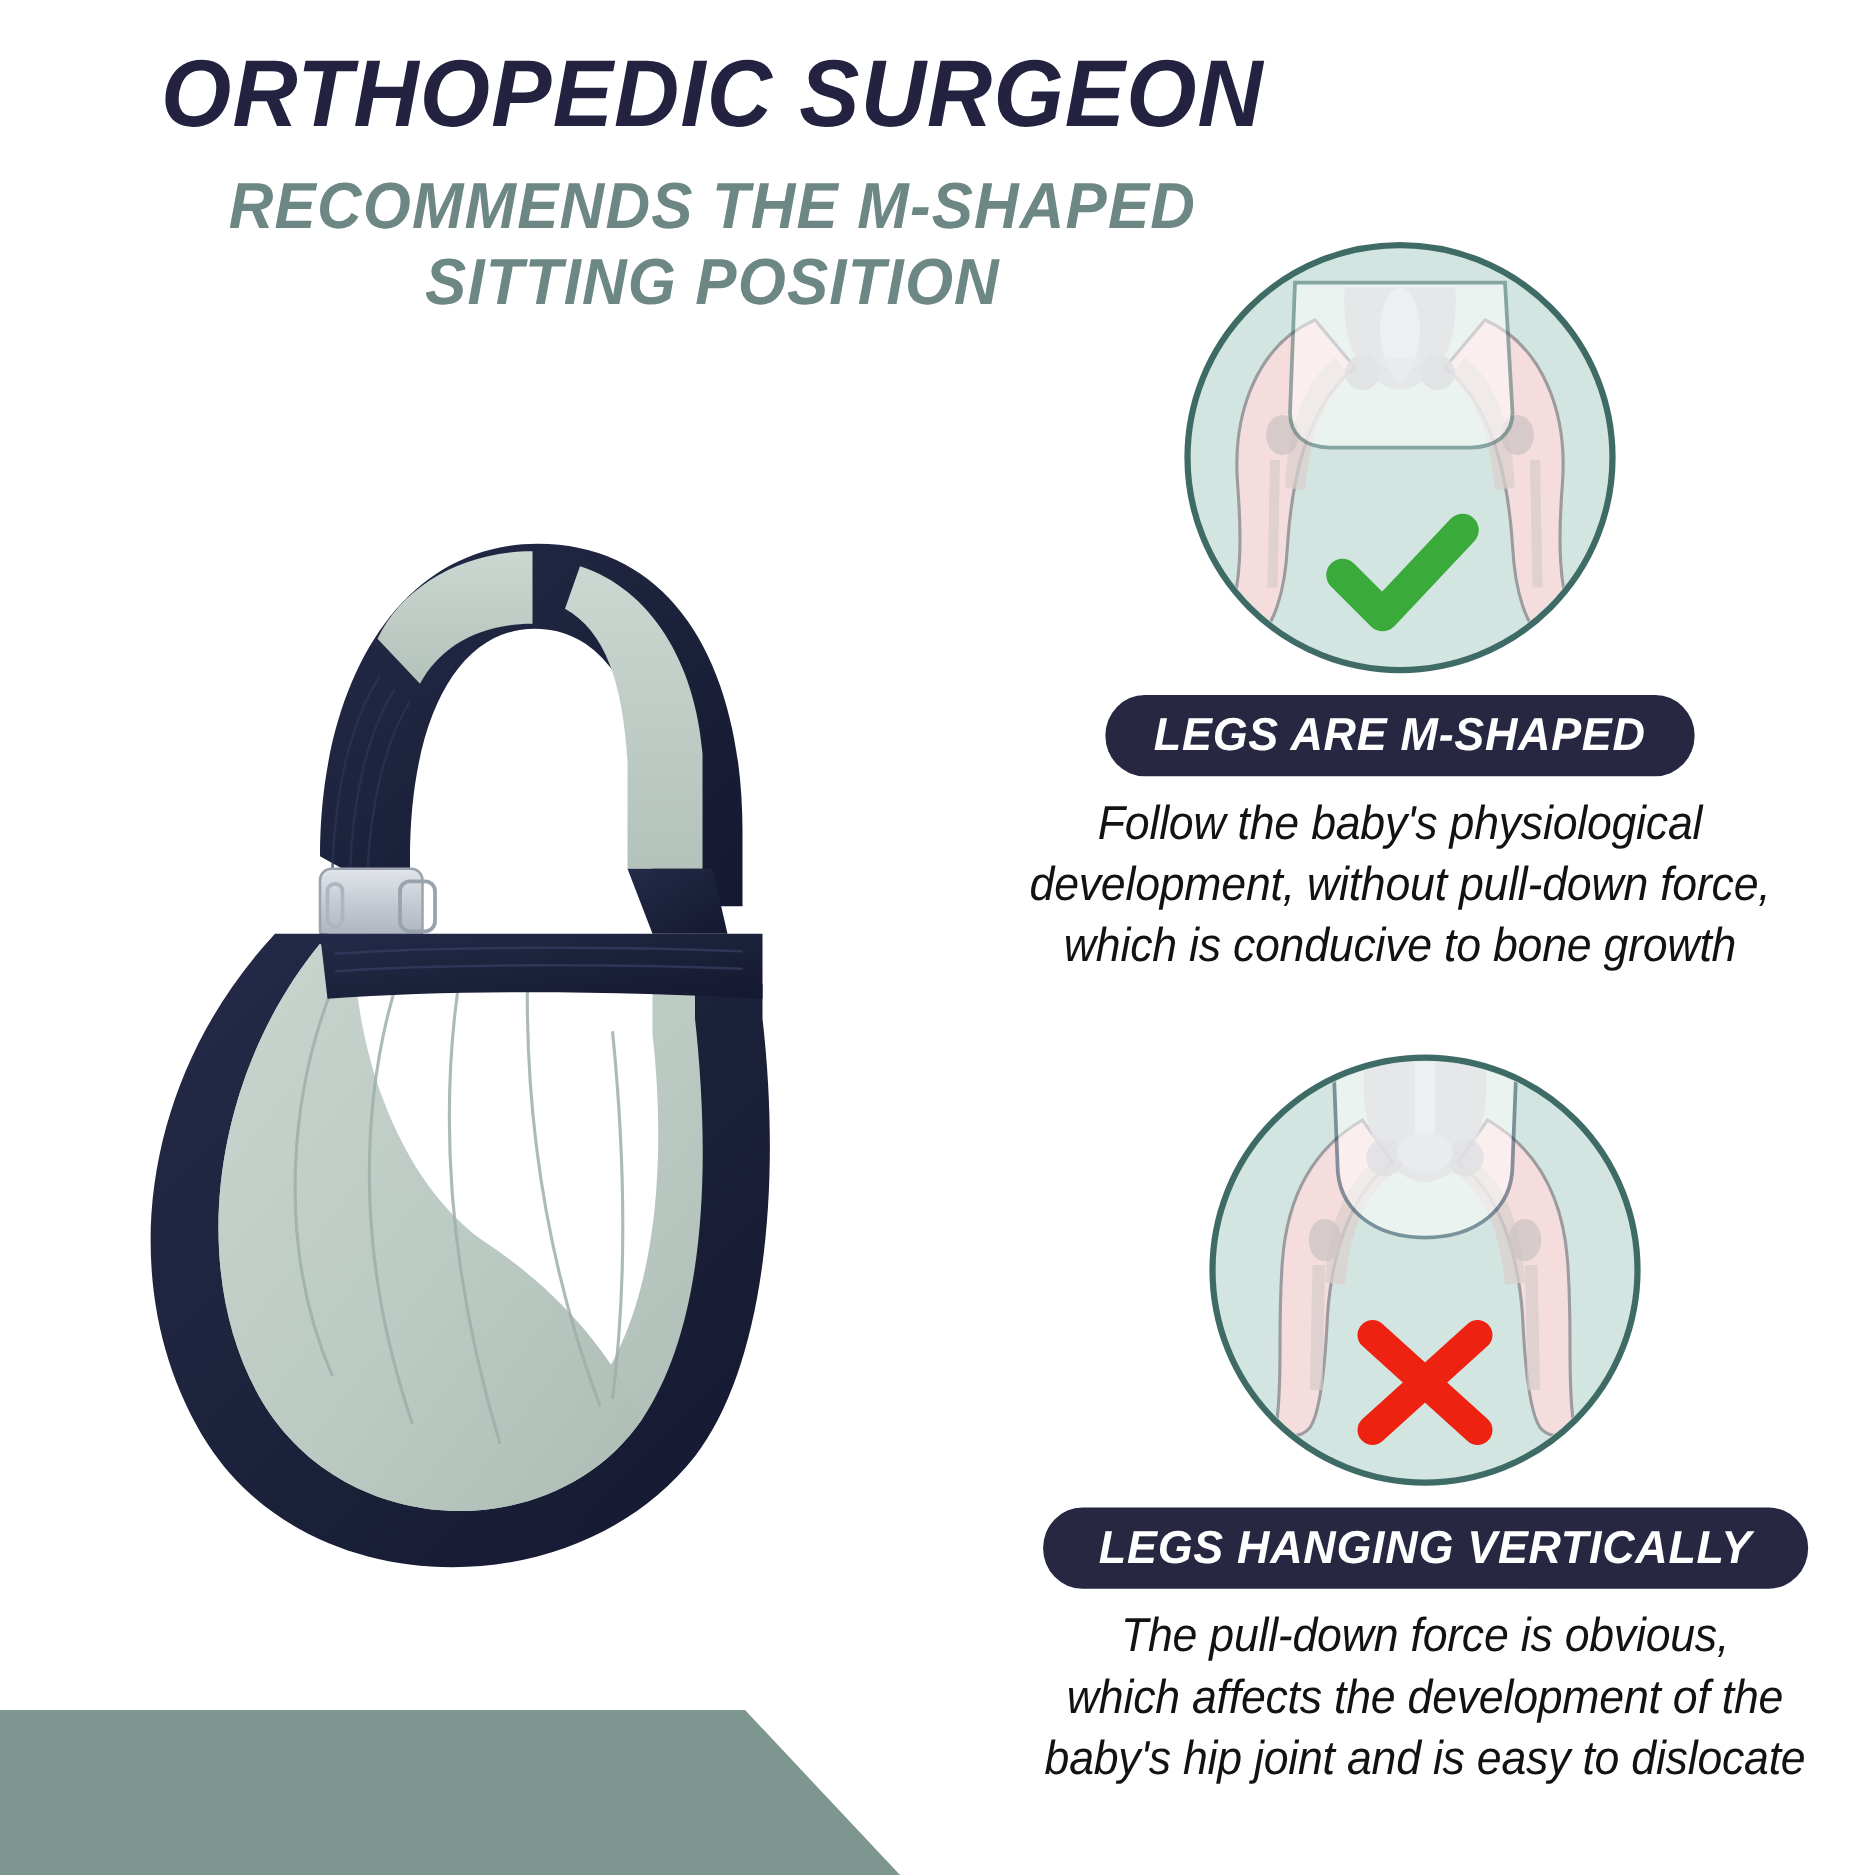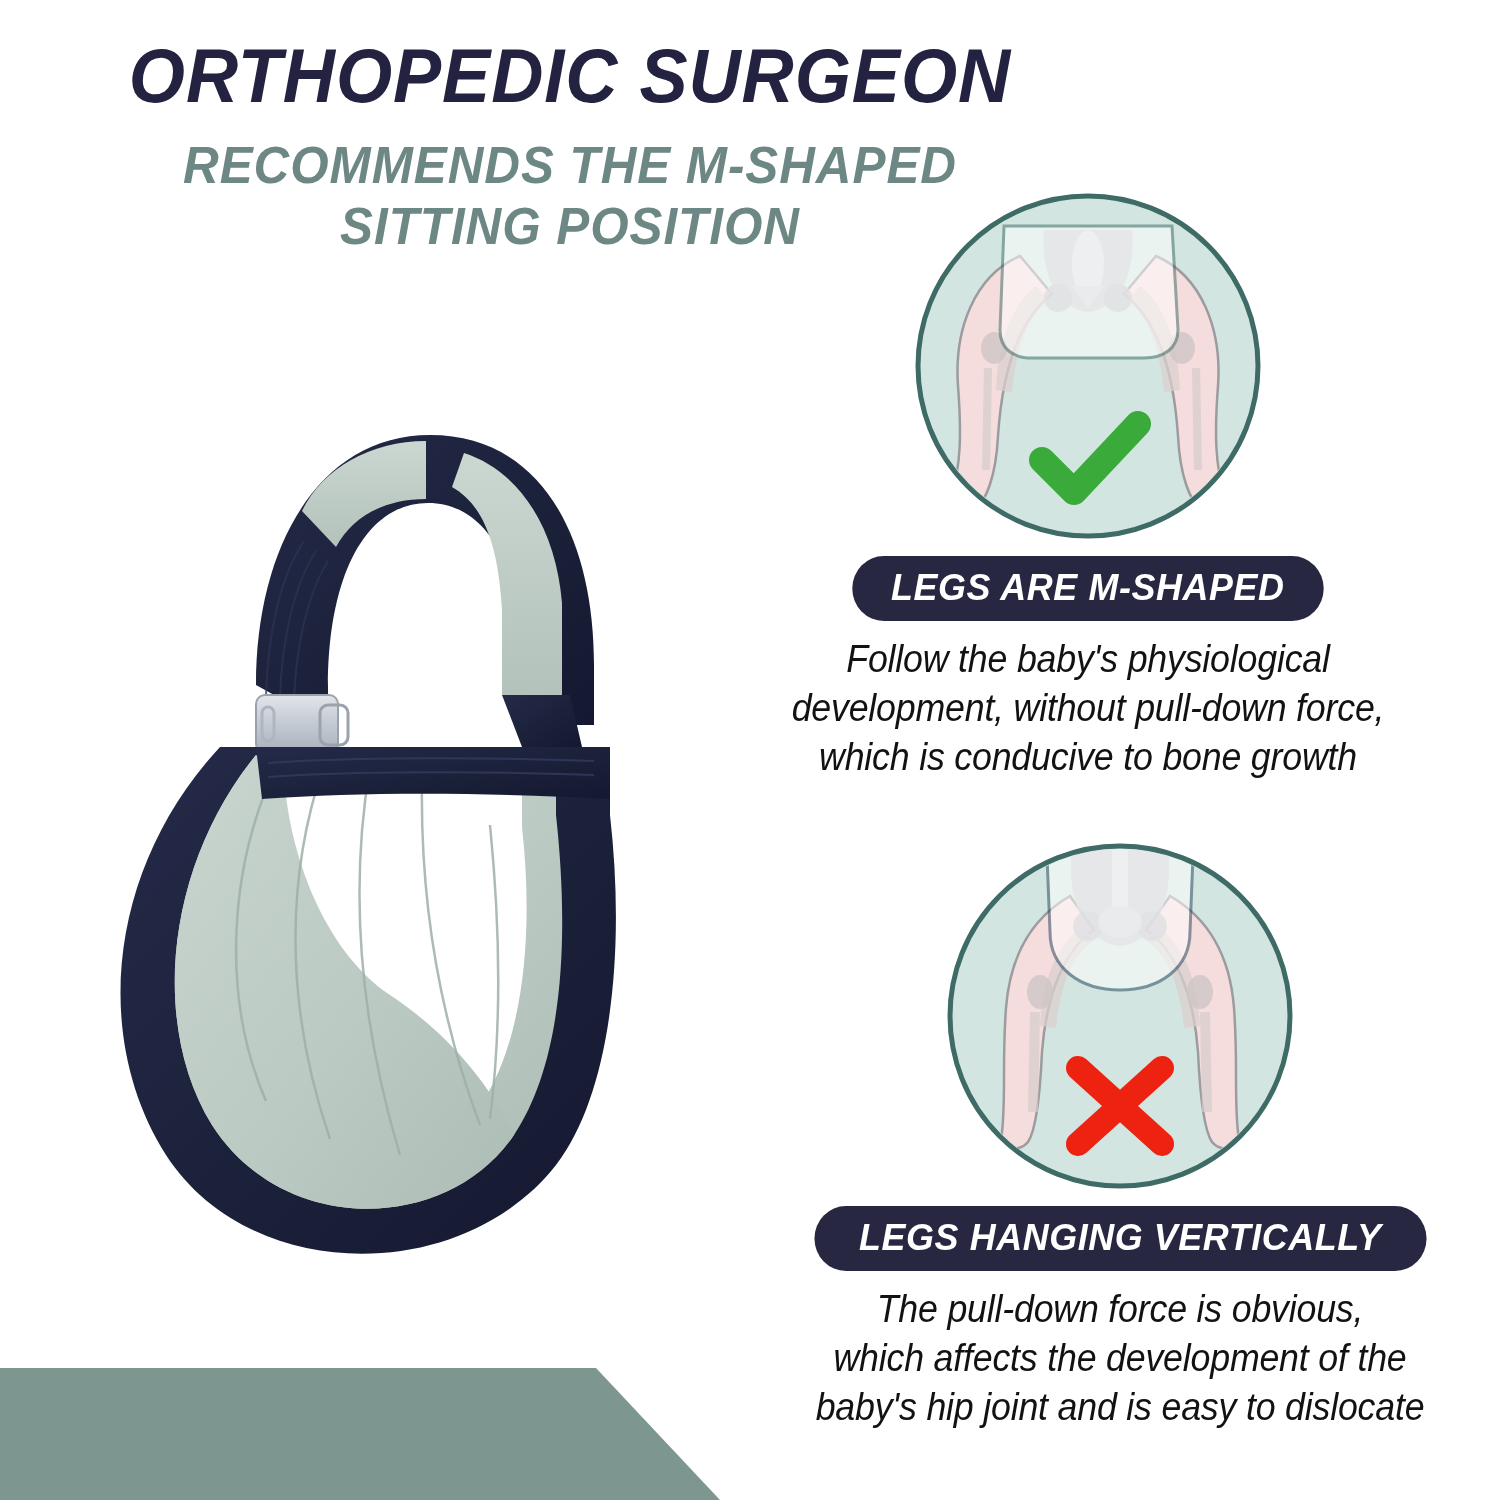--- a/index.html
+++ b/index.html
@@ -47,22 +47,22 @@
   }
 
   
   .product{
     position:absolute;left:70px;top:395px;width:680px;height:870px;
   }
   .prod-svg{width:100%;height:100%;display:block;}
 
   
   .panel{position:absolute;}
-  .panel-a{left:728px;top:190px;width:720px;}
-  .panel-b{left:760px;top:840px;width:720px;}
+  .panel-a{left:760px;top:190px;width:720px;}
+  .panel-b{left:780px;top:840px;width:720px;}
 
   .circle-wrap{
     width:352px;height:352px;margin:0 auto;
     position:relative;
   }
   .circle-svg{width:100%;height:100%;display:block;}
 
   .badge{
     margin:14px auto 0;
     display:table;

